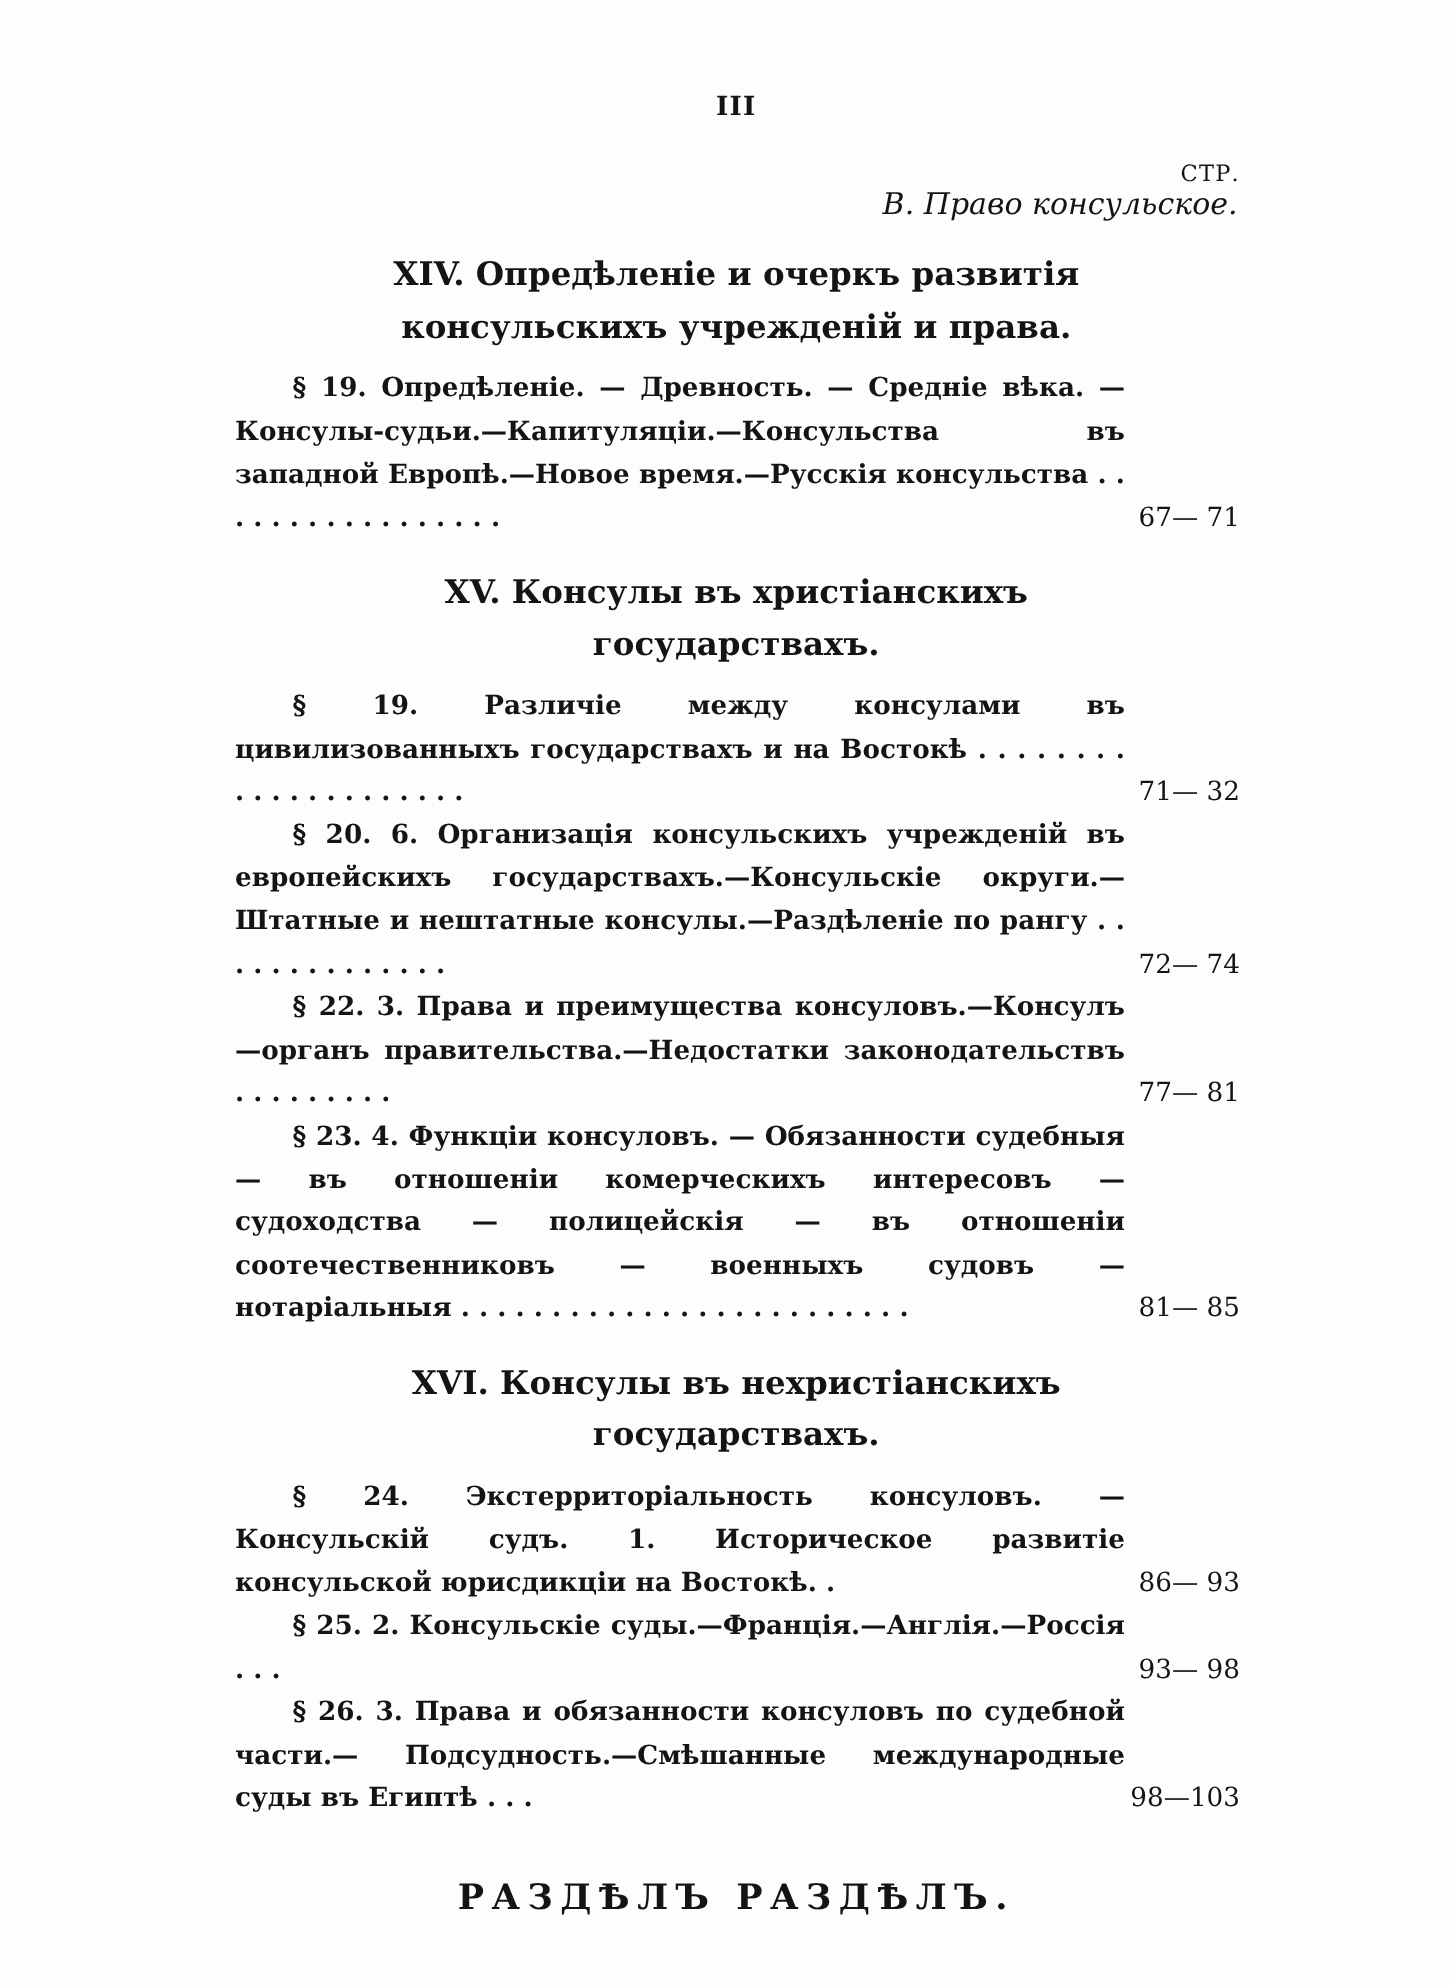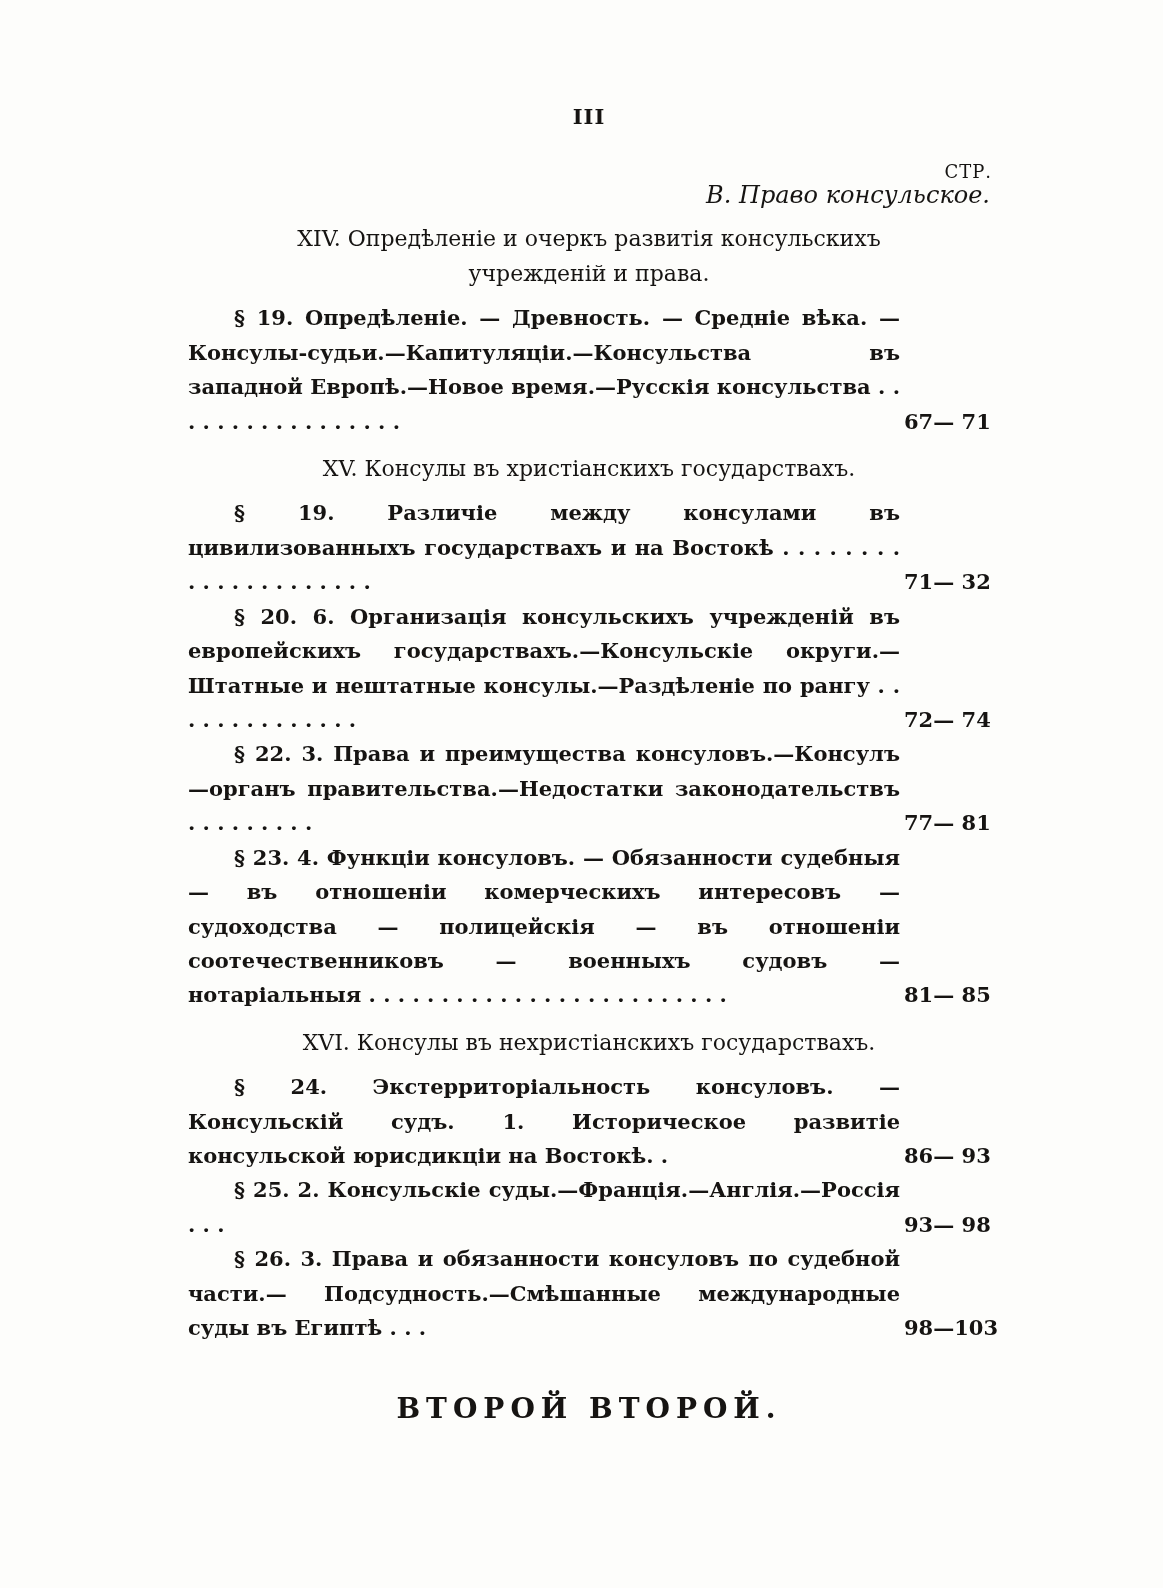--- a/index.html
+++ b/index.html
@@ -12,21 +12,21 @@
     height: 1588px;
     overflow: hidden;
     font-family: "DejaVu Serif", "Liberation Serif", serif;
     color: #161412;
     background: #fdfdfb;
     position: relative;
   }
   .content {
     width: 802px;
     margin-left: 188px;
-    padding-top: 104px;
+    padding-top: 72px;
   }
   .folio {
     text-align: center;
     font-size: 21px;
     font-weight: bold;
     letter-spacing: 1px;
   }
   .section-head-row {
     position: relative;
     margin-top: 52px;
@@ -41,44 +41,44 @@
   }
   .section-italic {
     text-align: right;
     font-style: italic;
     font-size: 24px;
     font-weight: 500;
   }
   .block { }
   .chapter {
     text-align: center;
-    font-weight: normal;
-    font-size: 22px;
+    font-weight: bold;
+    font-size: 26px;
     line-height: 1.6;
     max-width: 660px;
-    margin: 12px auto 10px auto;
+    margin: 23px auto 10px auto;
   }
   .entry {
     position: relative;
     text-align: justify;
     font-weight: bold;
     font-size: 21px;
     line-height: 1.64;
     text-indent: 46px;
     padding-right: 90px;
   }
   .entry .entry-text { font-weight: inherit; }
   .entry .pages {
     position: absolute;
     right: -2px;
     bottom: 0;
     width: 88px;
-    text-align: left;
+    text-align: right;
     text-indent: 0;
-    font-weight: bold;
+    font-weight: normal;
     font-size: 21px;
     white-space: nowrap;
   }
   .part-title {
     text-align: center;
     font-weight: bold;
     font-size: 28px;
     letter-spacing: 6px;
     margin-top: 46px;
   }
@@ -99,15 +99,15 @@
       <div class="block entry"><span class="entry-text">§ 19. Опредѣленіе. — Древность. — Средніе вѣка. — Консулы-судьи.—Капитуляціи.—Консульства въ западной Европѣ.—Новое время.—Русскія консульства . . . . . . .   . . . . . . . . . .</span><span class="pages">67— 71</span></div>
       <div class="block chapter">XV. Консулы въ христіанскихъ государствахъ.</div>
       <div class="block entry"><span class="entry-text">§ 19. Различіе между консулами въ цивилизованныхъ государствахъ и на Востокѣ . . . . . . . . . . . . . . . . . . . . .</span><span class="pages">71— 32</span></div>
       <div class="block entry"><span class="entry-text">§ 20. 6. Организація консульскихъ учрежденій въ европейскихъ государствахъ.—Консульскіе округи.—Штатные и нештатные консулы.—Раздѣленіе по рангу  . . . . . . . . . . . . . .</span><span class="pages">72— 74</span></div>
       <div class="block entry"><span class="entry-text">§ 22. 3. Права и преимущества консуловъ.—Консулъ—органъ правительства.—Недостатки законодательствъ  . . . . . . . . .</span><span class="pages">77— 81</span></div>
       <div class="block entry"><span class="entry-text">§ 23. 4. Функціи консуловъ. — Обязанности судебныя — въ отношеніи комерческихъ интересовъ — судоходства — полицейскія — въ отношеніи соотечественниковъ — военныхъ судовъ — нотаріальныя . . . . . . . . . . . . . .   . . . . . . . . . . .</span><span class="pages">81— 85</span></div>
       <div class="block chapter">XVI. Консулы въ нехристіанскихъ государствахъ.</div>
       <div class="block entry"><span class="entry-text">§ 24. Экстерриторіальность консуловъ. — Консульскій судъ. 1. Историческое развитіе консульской юрисдикціи на Востокѣ. .</span><span class="pages">86— 93</span></div>
       <div class="block entry"><span class="entry-text">§ 25. 2. Консульскіе суды.—Франція.—Англія.—Россія . . .</span><span class="pages">93— 98</span></div>
       <div class="block entry"><span class="entry-text">§ 26. 3. Права и обязанности консуловъ по судебной части.— Подсудность.—Смѣшанные международные суды въ Египтѣ . . .</span><span class="pages">98—103</span></div>
-      <div class="block part-title">ВТОРОЙ ВТОРОЙ.</div>
+      <div class="block part-title">РАЗДѢЛЪ РАЗДѢЛЪ.</div>
     </div>
 </div>
 
 </body></html>

